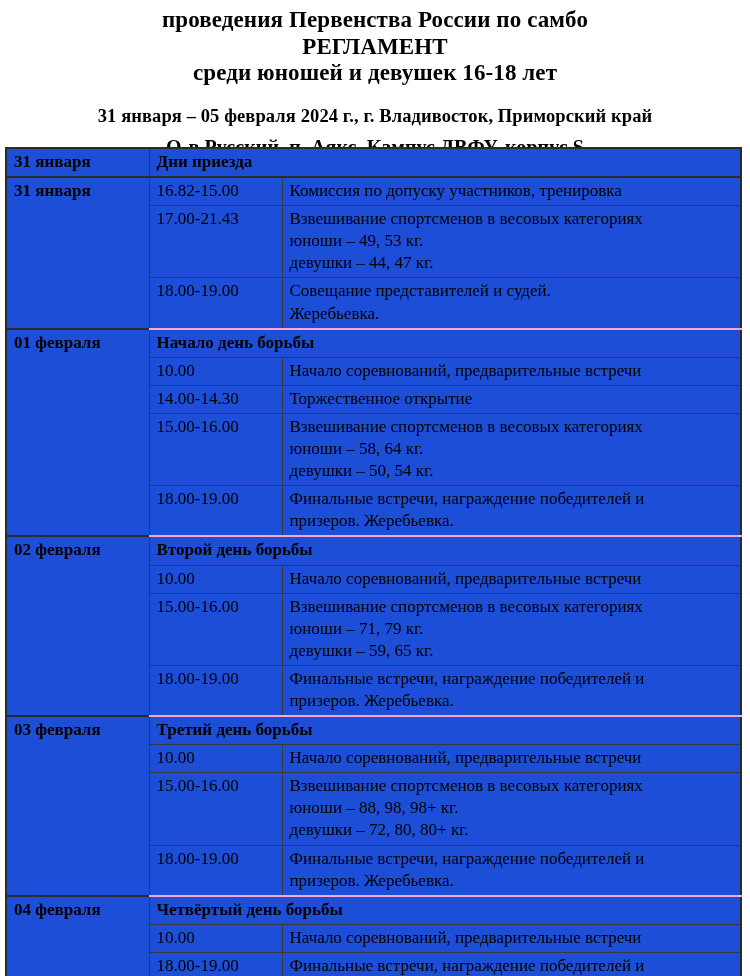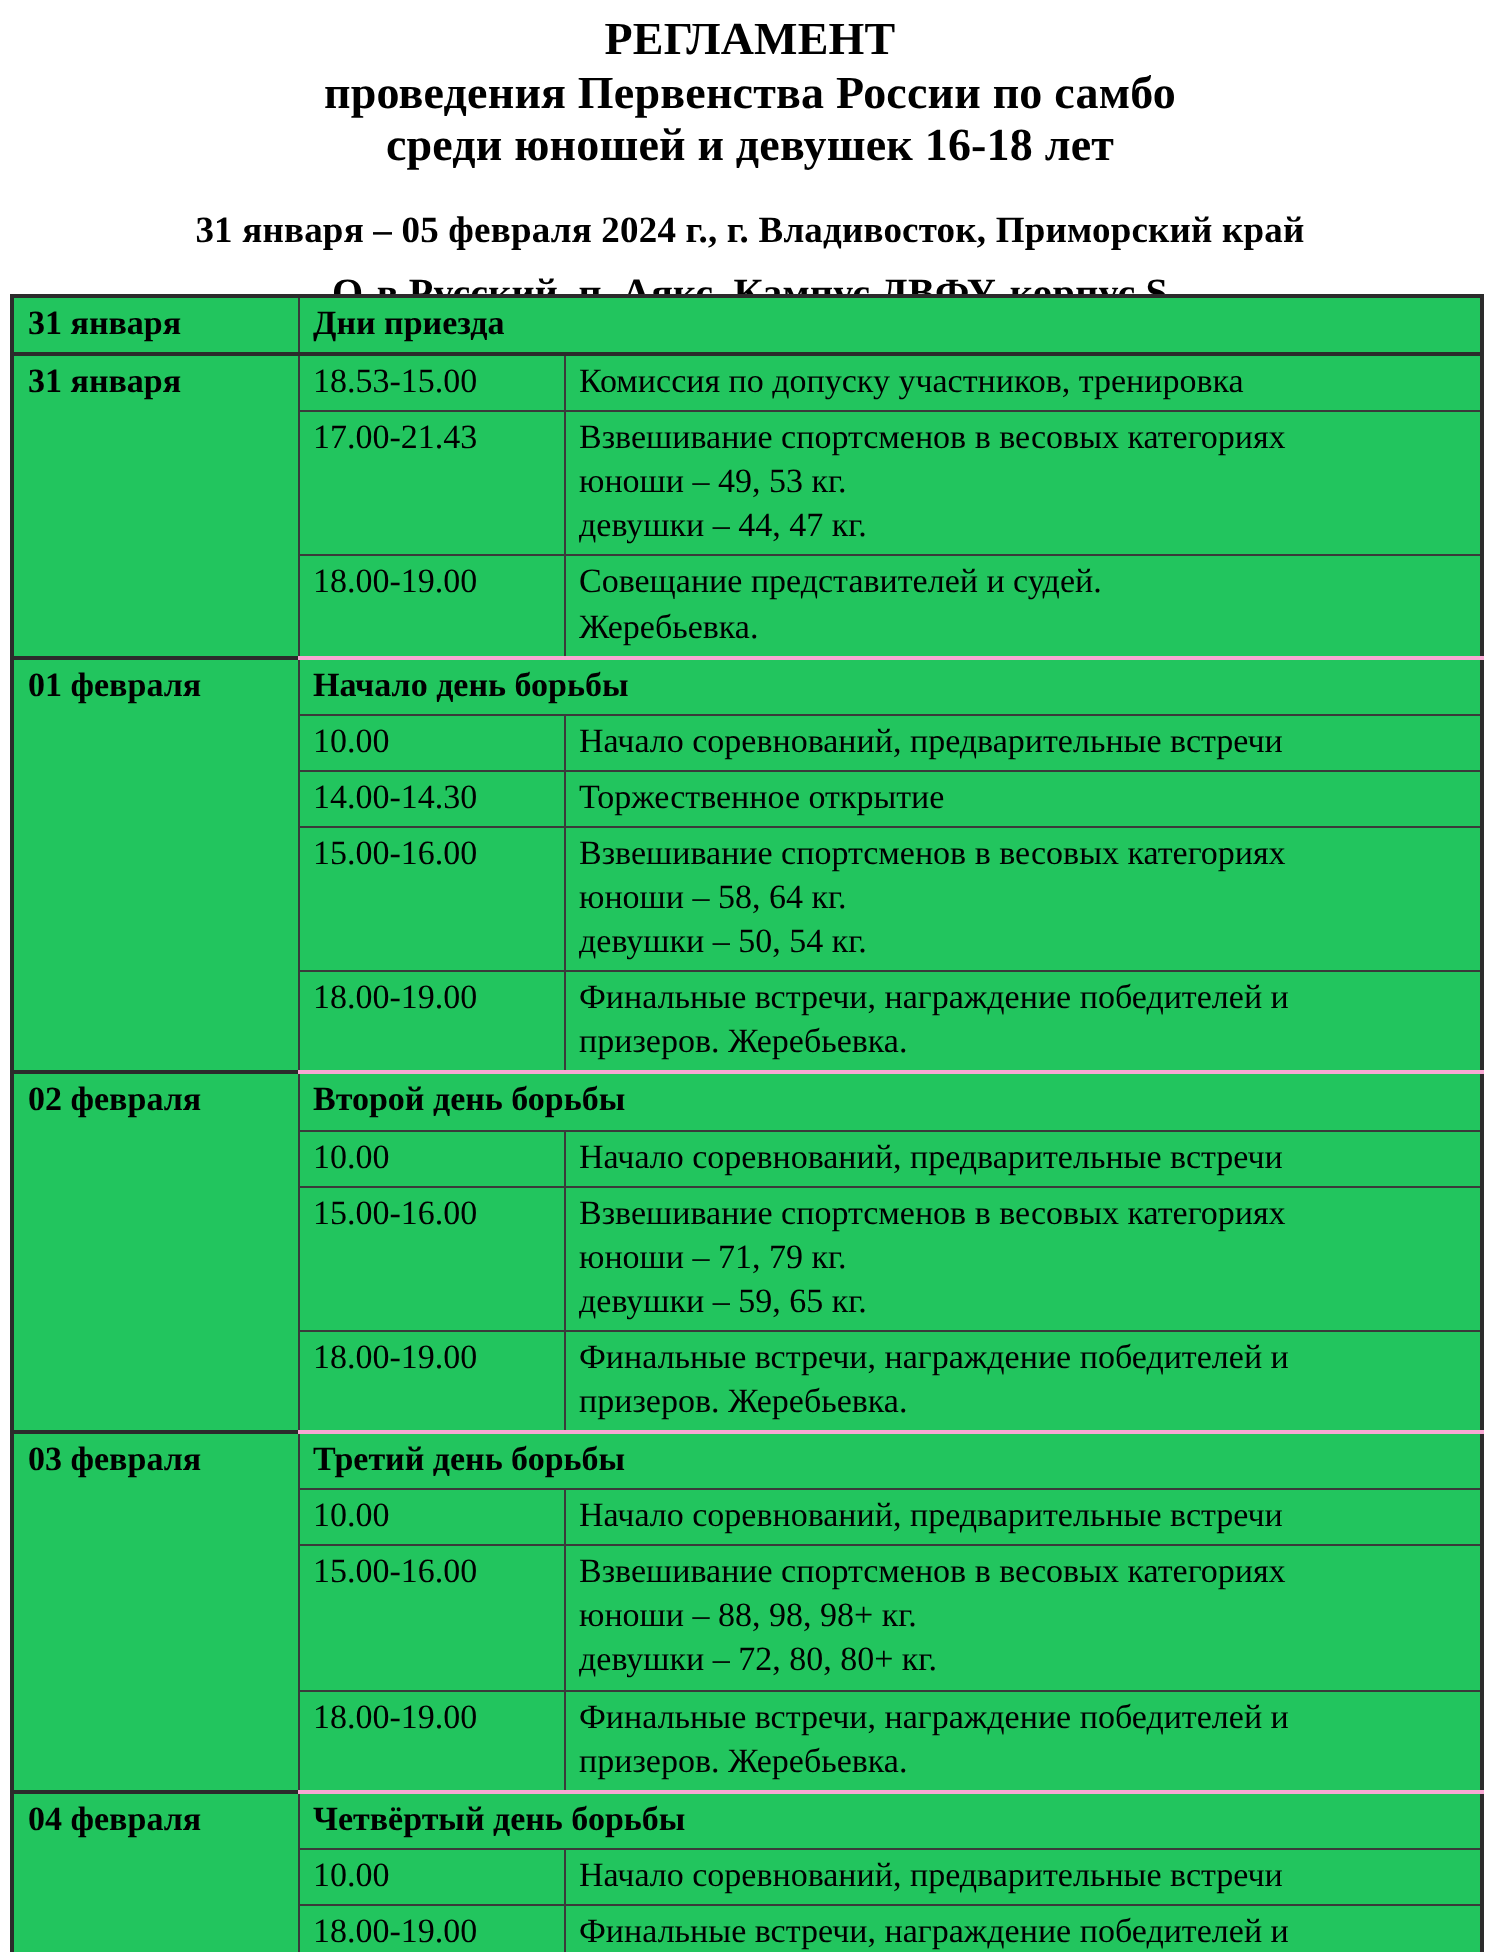--- a/index.html
+++ b/index.html
@@ -54,21 +54,21 @@
   }
   table.schedule col.c-date { width: 143px; }
   table.schedule col.c-time { width: 133px; }
   table.schedule col.c-desc { width: 459px; }
 
   table.schedule td {
     border: 1px solid #3a3a3a;
     padding: 2px 0 3px 7px;
     vertical-align: top;
     line-height: 1.30;
-    background: #22c55e;
+    background: #1d4ed8;
   }
 
   
   table.schedule {
     border: 2px solid #2b2b2b;
   }
 
   
   td.date {
     font-weight: bold;
@@ -103,42 +103,42 @@
   
   tr.section-start > td { border-top: 2px solid #2b2b2b; }
   tr.section-last  > td { border-bottom: 2px solid #f9a8d4; }
 </style>
 </head>
 <body>
 
 <div class="page">
 
   <div class="doc-header">
+    <div class="line title-sub1">проведения Первенства России по самбо</div>
     <div class="line title-main">РЕГЛАМЕНТ</div>
-    <div class="line title-sub1">проведения Первенства России по самбо</div>
     <div class="line title-sub2">среди юношей и девушек 16-18 лет</div>
     <div class="line title-place1">31 января – 05 февраля 2024 г., г. Владивосток, Приморский край</div>
     <div class="line title-place2">О-в Русский, п. Аякс, Кампус ДВФУ, корпус S</div>
   </div>
 
   <div class="table-wrap">
     <table class="schedule">
       <colgroup>
         <col class="c-date">
         <col class="c-time">
         <col class="c-desc">
       </colgroup>
       <tbody id="schedule-body">
           <tr class="section-start">
             <td class="date" rowspan="1">31 января</td>
             <td colspan="2" class="day-note">Дни приезда</td>
           </tr>
           <tr class="section-start">
             <td class="date" rowspan="3">31 января</td>
-            <td class="time">18.53-15.00</td>
+            <td class="time">16.82-15.00</td>
             <td class="desc">
               <span class="l">Комиссия по допуску участников, тренировка</span>
             </td>
           </tr>
           <tr>
             <td class="time">17.00-21.43</td>
             <td class="desc">
               <span class="l">Взвешивание спортсменов в весовых категориях</span>
               <span class="l">юноши – 49, 53 кг.</span>
               <span class="l">девушки – 44, 47 кг.</span>

